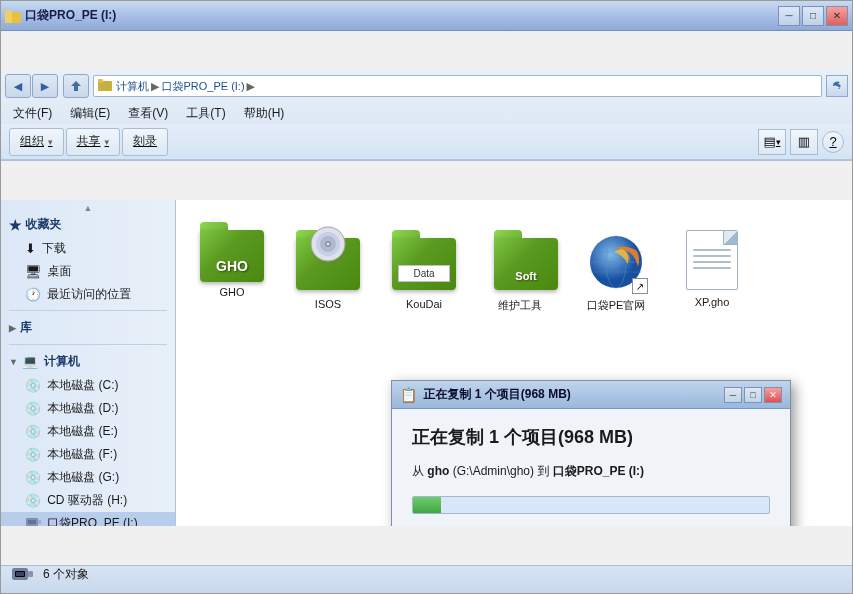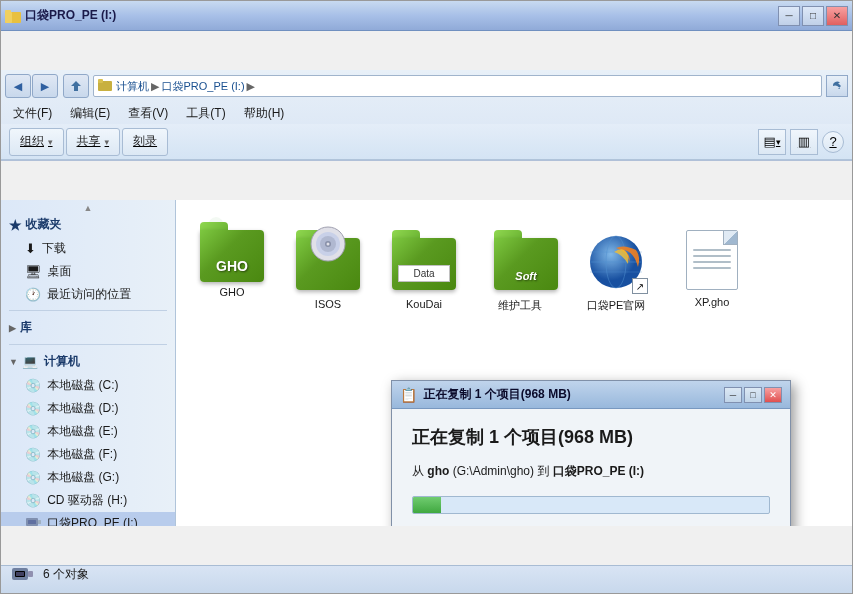--- a/index.html
+++ b/index.html
@@ -740,21 +740,21 @@
           </div>
 
           <div style="position:absolute;bottom:12px;left:0;right:0;text-align:center;">
             <div style="background:white;margin:0 6px;padding:2px;border:1px solid #c0c0c0;font-size:10px;color:#333;">Data</div>
           </div>
         </div>
         <div class="file-name">KouDai</div>
       </div>
 
       <div class="file-item" style="margin-top:8px;">
-        <div style="position:relative;width:52px;height:64px;font-style:italic;">
+        <div style="position:relative;width:52px;height:64px;">
           <div class="green-folder">
             <div class="folder-tab"></div>
             <div class="folder-body">
               <div style="position:absolute;bottom:8px;left:0;right:0;text-align:center;font-size:11px;font-weight:bold;color:white;text-shadow:1px 1px 2px rgba(0,0,0,0.5);">Soft</div>
             </div>
           </div>
         </div>
         <div class="file-name">维护工具</div>
       </div>
 

